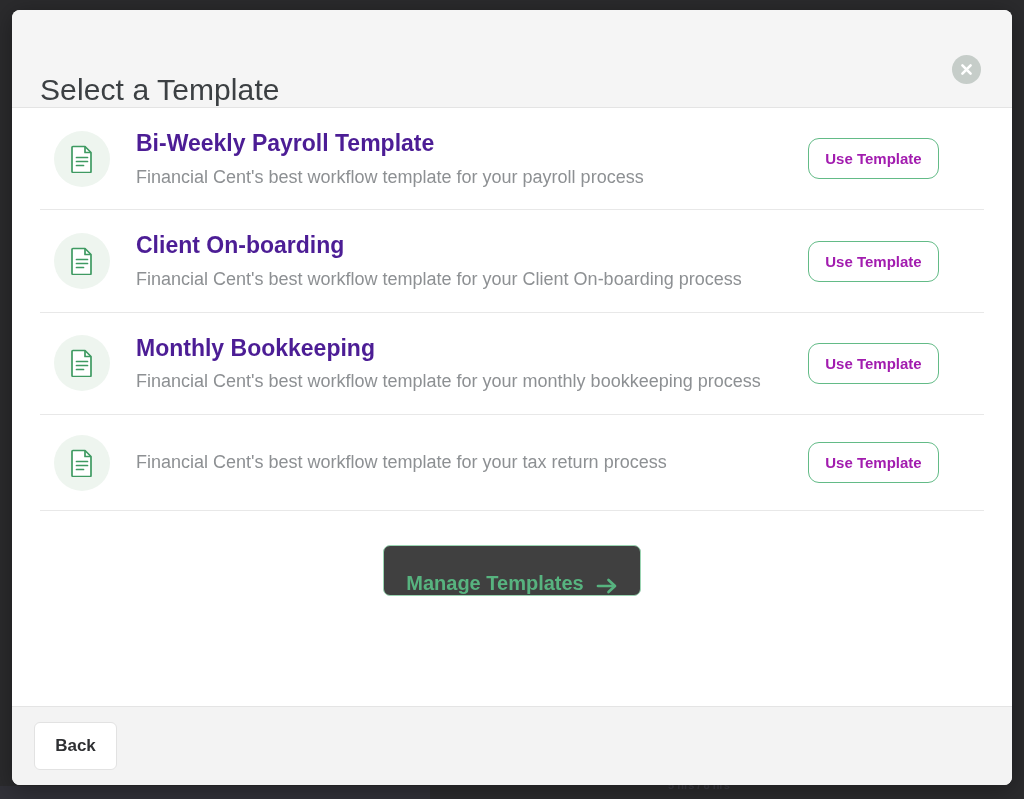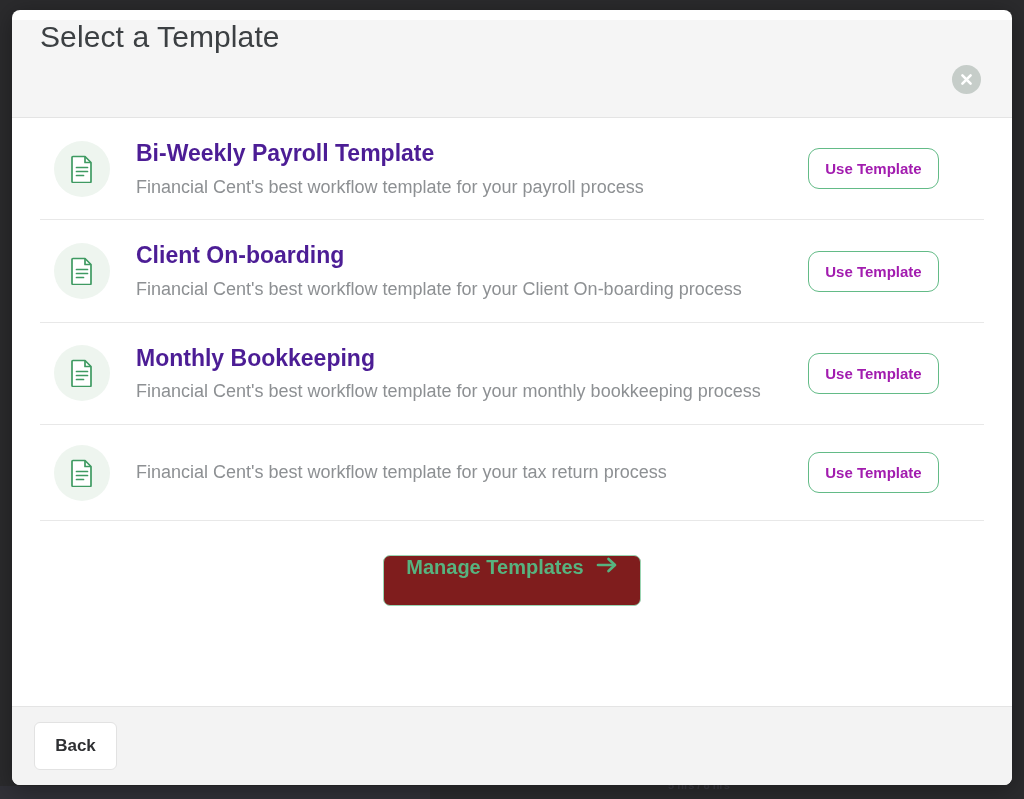--- a/index.html
+++ b/index.html
@@ -52,24 +52,23 @@
     box-shadow: 0 4px 24px rgba(0,0,0,.35);
   }
 
   
   .modal-header {
     height: 98px;
     flex: 0 0 98px;
     background: #f5f5f5;
     border-bottom: 1px solid #e4e4e4;
     display: flex;
-    align-items: flex-start;
+    align-items: flex-end;
     padding: 0 30px 0 28px;
     position: relative;
-    margin-top: 10px;
   }
   .modal-title {
     font-size: 30px;
     font-weight: 400;
     color: #3c4043;
     letter-spacing: .1px;
   }
   .close-btn {
     position: absolute;
     right: 31px;
@@ -152,27 +151,27 @@
   }
 
   
   .manage-wrap {
     display: flex;
     justify-content: center;
     padding-top: 34px;
   }
   .manage-btn {
     display: inline-flex;
-    align-items: flex-start;
+    align-items: flex-end;
     gap: 12px;
     height: 51px;
     padding: 0 22px;
     border: 1px solid #9ad4b2;
     border-radius: 7px;
-    background: #7f1d1d;
+    background: #404040;
     color: #57b37f;
     font-family: "Liberation Sans", sans-serif;
     font-size: 20px;
     font-weight: 700;
     cursor: pointer;
   }
   .manage-btn svg { display: block; }
 
   
   .modal-footer {

